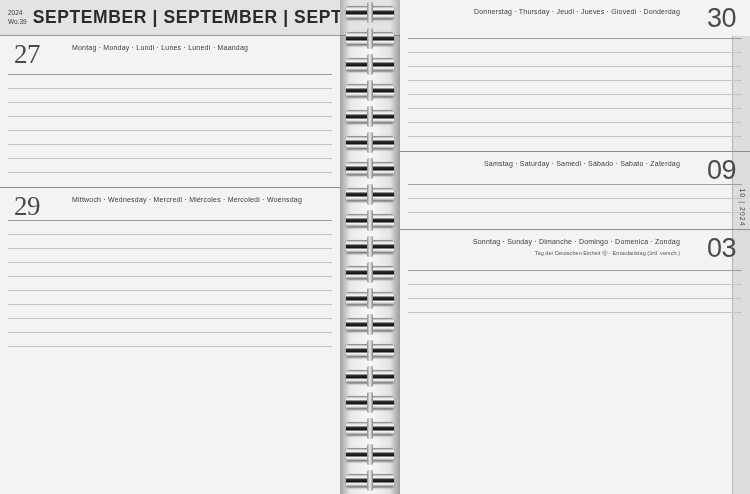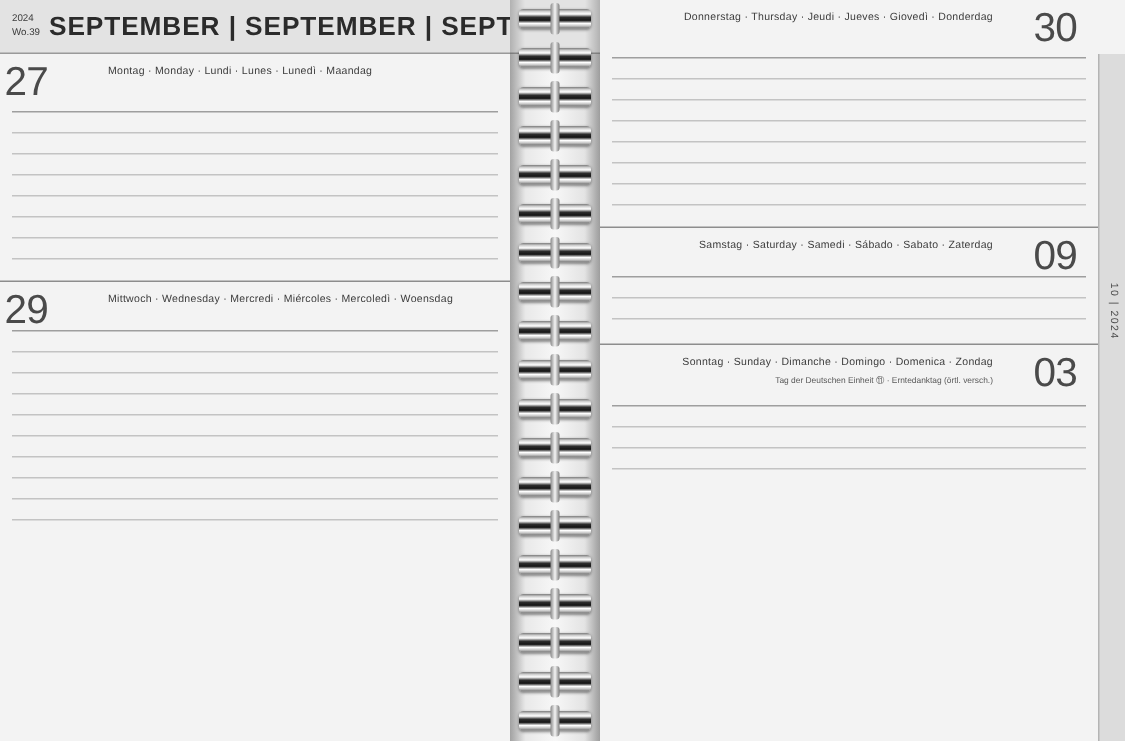--- a/index.html
+++ b/index.html
@@ -77,21 +77,21 @@
 
   .daynum {
     position: absolute;
     font-size: 27px;
     font-weight: normal;
     color: #4a4a4a;
     letter-spacing: -0.5px;
     line-height: 1;
     top: 5px;
   }
-  .page.left .daynum { left: 3px; }
+  .page.left .daynum { left: 14px; font-family: Liberation Serif, serif; }
   .page.right .daynum { right: 14px; }
 
   .dayname {
     position: absolute;
     top: 8px;
     font-size: 7px;
     color: #3c3c3c;
     letter-spacing: 0.2px;
     white-space: nowrap;
   }
@@ -256,21 +256,21 @@
     <div class="ring" style="top:474px"></div>
   </div>
 
   <div class="page right">
 
 
     <div class="edge-tab">
       <div class="vtxt">10 | 2024</div>
     </div>
 
-    <div class="daycol" style="margin-right:18px">
+    <div class="daycol" style="">
 
       <div class="day" style="height:152px">
         <div class="lines">
           <div class="rule strong" style="top:38px"></div>
           <div class="rule" style="top:52px"></div>
           <div class="rule" style="top:66px"></div>
           <div class="rule" style="top:80px"></div>
           <div class="rule" style="top:94px"></div>
           <div class="rule" style="top:108px"></div>
           <div class="rule" style="top:122px"></div>

